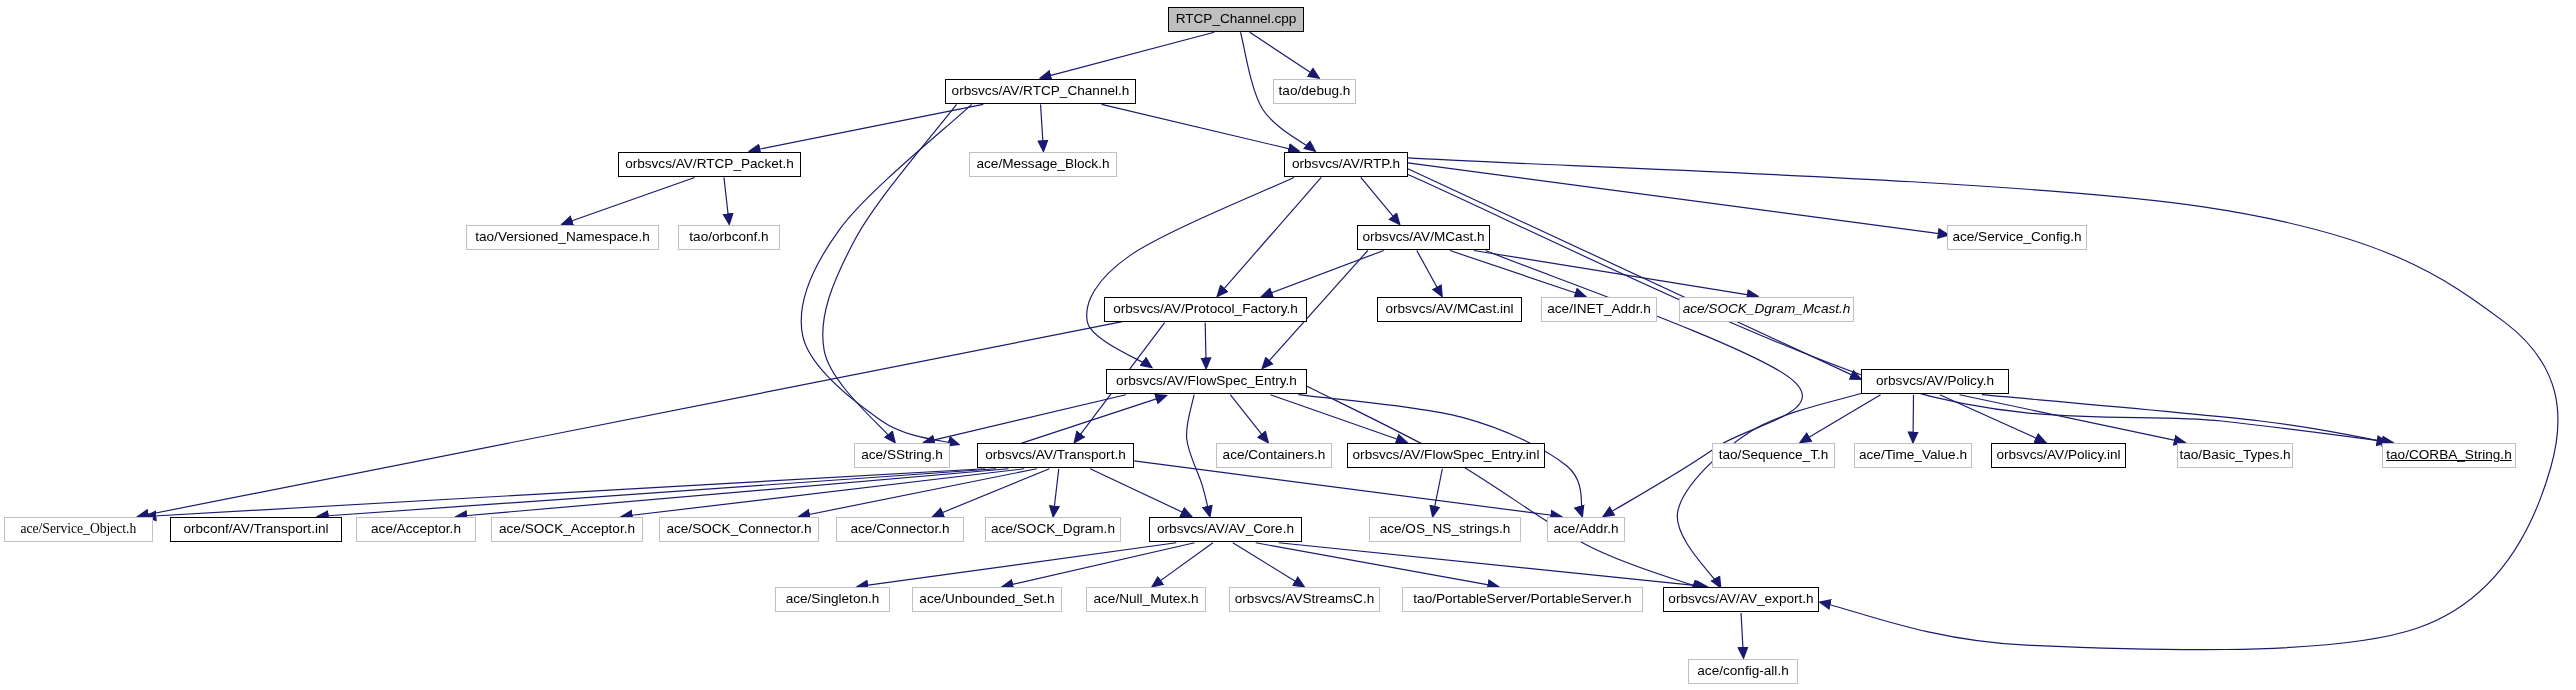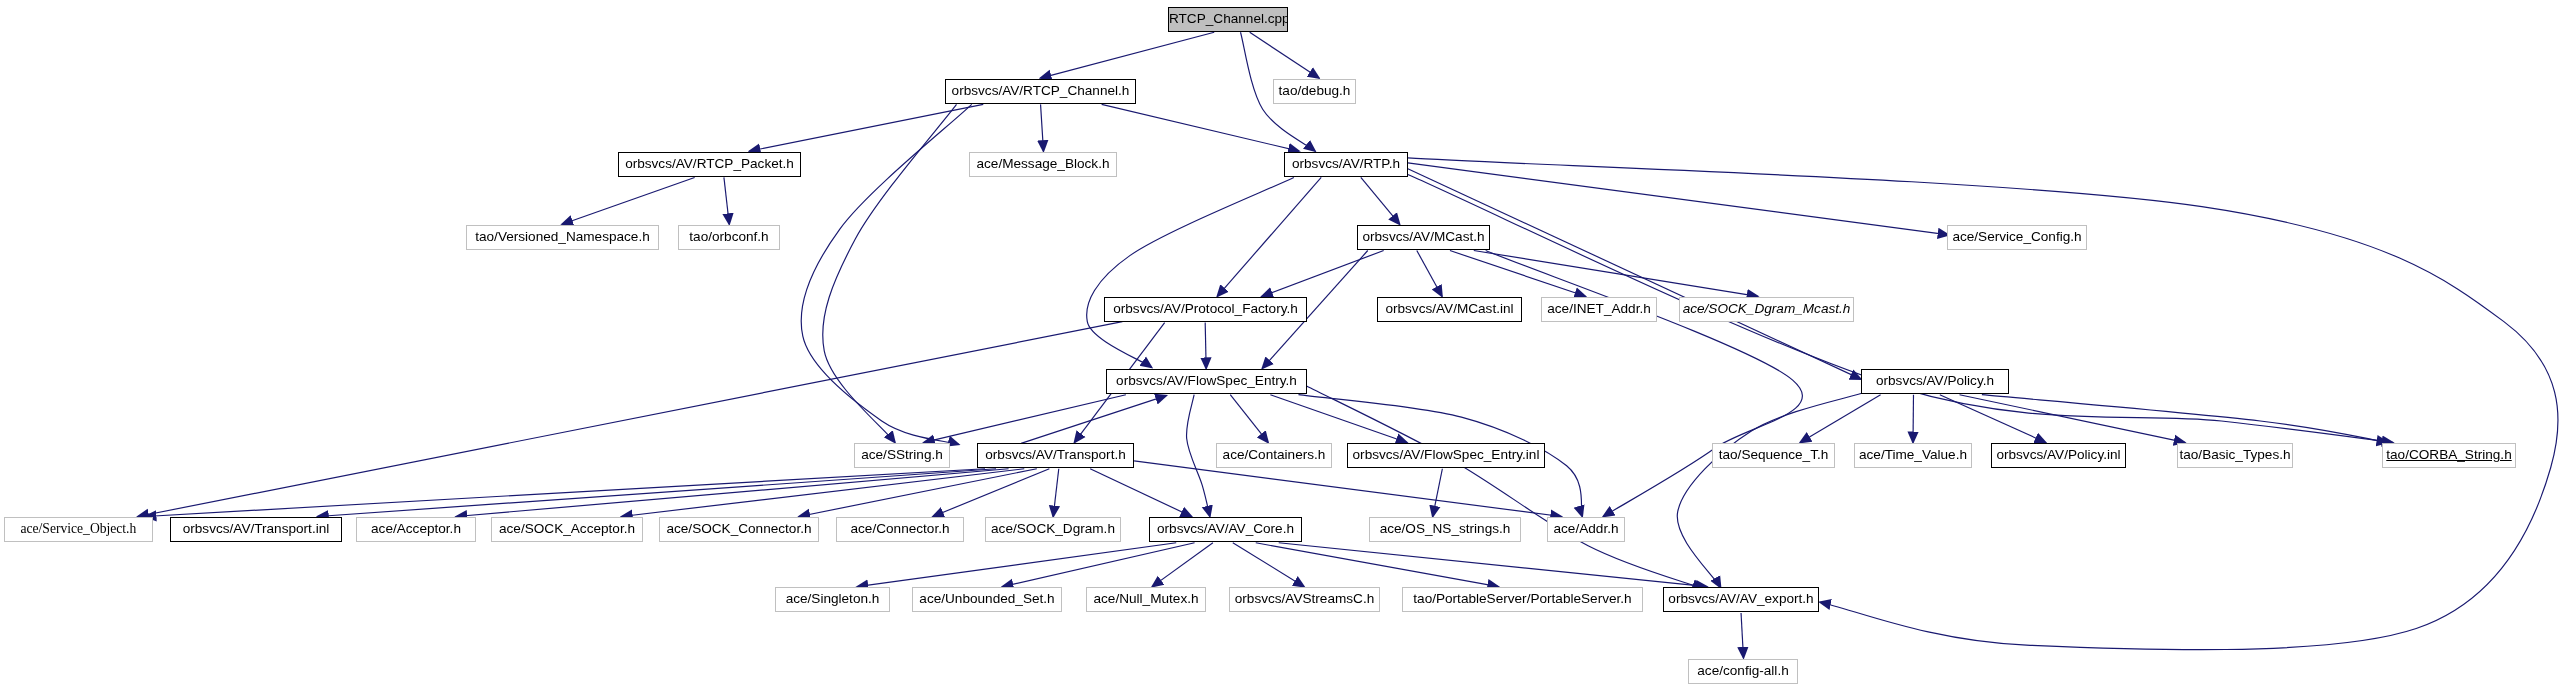--- a/index.html
+++ b/index.html
@@ -76,21 +76,21 @@
         <path d="M1207.26,557 L879.96,602" class="edge" stroke="#191970" marker-end="url(#arr)"></path>
         <path d="M1226.1,557 L1029,602" class="edge" stroke="#191970" marker-end="url(#arr)"></path>
         <path d="M1244.94,557 L1182.65,602" class="edge" stroke="#191970" marker-end="url(#arr)"></path>
         <path d="M1265.35,557 L1338.5,602" class="edge" stroke="#191970" marker-end="url(#arr)"></path>
         <path d="M1288.9,557 L1537.8,602" class="edge" stroke="#191970" marker-end="url(#arr)"></path>
         <path d="M1312.45,557 L1751.8,602" class="edge" stroke="#191970" marker-end="url(#arr)"></path>
         <path d="M1787,629 L1789.5,675" class="edge" stroke="#191970" marker-end="url(#arr)"></path>
       </g>
   </svg>
   <div id="nodes">
-      <div class="node main" style="left: 1168px; top: 6.8px; width: 120px;">RTCP_Channel.cpp</div>
+      <div class="node main" style="left: 1168px; top: 6.8px; width: 136px;">RTCP_Channel.cpp</div>
       <div class="node doc" style="left: 945px; top: 79px; width: 191px;">orbsvcs/AV/RTCP_Channel.h</div>
       <div class="node ext" style="left: 1273px; top: 79px; width: 83px; border-color: rgb(192, 192, 192);">tao/debug.h</div>
       <div class="node doc" style="left: 618px; top: 152px; width: 183px;">orbsvcs/AV/RTCP_Packet.h</div>
       <div class="node ext" style="left: 969px; top: 152px; width: 148px; border-color: rgb(192, 192, 192);">ace/Message_Block.h</div>
       <div class="node doc" style="left: 1284px; top: 152px; width: 124px;">orbsvcs/AV/RTP.h</div>
       <div class="node ext" style="left: 466px; top: 225px; width: 193px; border-color: rgb(192, 192, 192);">tao/Versioned_Namespace.h</div>
       <div class="node ext" style="left: 678px; top: 225px; width: 102px; border-color: rgb(192, 192, 192);">tao/orbconf.h</div>
       <div class="node doc" style="left: 1357px; top: 225px; width: 133px;">orbsvcs/AV/MCast.h</div>
       <div class="node ext" style="left: 1947px; top: 225px; width: 140px; border-color: rgb(192, 192, 192);">ace/Service_Config.h</div>
       <div class="node doc" style="left: 1104px; top: 297px; width: 203px;">orbsvcs/AV/Protocol_Factory.h</div>
@@ -102,21 +102,21 @@
       <div class="node ext" style="left: 854px; top: 443px; width: 96px; border-color: rgb(192, 192, 192);">ace/SString.h</div>
       <div class="node doc" style="left: 977px; top: 443px; width: 157px;">orbsvcs/AV/Transport.h</div>
       <div class="node ext" style="left: 1216px; top: 443px; width: 116px; border-color: rgb(192, 192, 192);">ace/Containers.h</div>
       <div class="node doc" style="left: 1347px; top: 443px; width: 198px;">orbsvcs/AV/FlowSpec_Entry.inl</div>
       <div class="node ext" style="left: 1712px; top: 443px; width: 123px; border-color: rgb(192, 192, 192);">tao/Sequence_T.h</div>
       <div class="node ext" style="left: 1854px; top: 443px; width: 118px; border-color: rgb(192, 192, 192);">ace/Time_Value.h</div>
       <div class="node doc" style="left: 1991px; top: 443px; width: 135px;">orbsvcs/AV/Policy.inl</div>
       <div class="node ext" style="left: 2177px; top: 443px; width: 116px; border-color: rgb(192, 192, 192);">tao/Basic_Types.h</div>
       <div class="node ext" style="left: 2382px; top: 443px; width: 134px; border-color: rgb(192, 192, 192); text-decoration: underline;">tao/CORBA_String.h</div>
       <div class="node ext" style="left: 3.9px; top: 517px; width: 149px; border-color: rgb(192, 192, 192); font-family: Liberation Serif, serif;">ace/Service_Object.h</div>
-      <div class="node doc" style="left: 170px; top: 517px; width: 172px;">orbsvcs/AV/Transport.inl</div>
+      <div class="node doc" style="left: 170px; top: 517px; width: 172px;">orbconf/AV/Transport.inl</div>
       <div class="node ext" style="left: 356px; top: 517px; width: 120px; border-color: rgb(192, 192, 192);">ace/Acceptor.h</div>
       <div class="node ext" style="left: 491px; top: 517px; width: 152px; border-color: rgb(192, 192, 192);">ace/SOCK_Acceptor.h</div>
       <div class="node ext" style="left: 659px; top: 517px; width: 160px; border-color: rgb(192, 192, 192);">ace/SOCK_Connector.h</div>
       <div class="node ext" style="left: 836px; top: 517px; width: 128px; border-color: rgb(192, 192, 192);">ace/Connector.h</div>
       <div class="node ext" style="left: 985px; top: 517px; width: 136px; border-color: rgb(192, 192, 192);">ace/SOCK_Dgram.h</div>
       <div class="node doc" style="left: 1149px; top: 517px; width: 153px;">orbsvcs/AV/AV_Core.h</div>
       <div class="node ext" style="left: 1369px; top: 517px; width: 152px; border-color: rgb(192, 192, 192);">ace/OS_NS_strings.h</div>
       <div class="node ext" style="left: 1547px; top: 517px; width: 78px; border-color: rgb(192, 192, 192);">ace/Addr.h</div>
       <div class="node ext" style="left: 775px; top: 587px; width: 115px; border-color: rgb(192, 192, 192);">ace/Singleton.h</div>
       <div class="node ext" style="left: 912px; top: 587px; width: 150px; border-color: rgb(192, 192, 192);">ace/Unbounded_Set.h</div>

